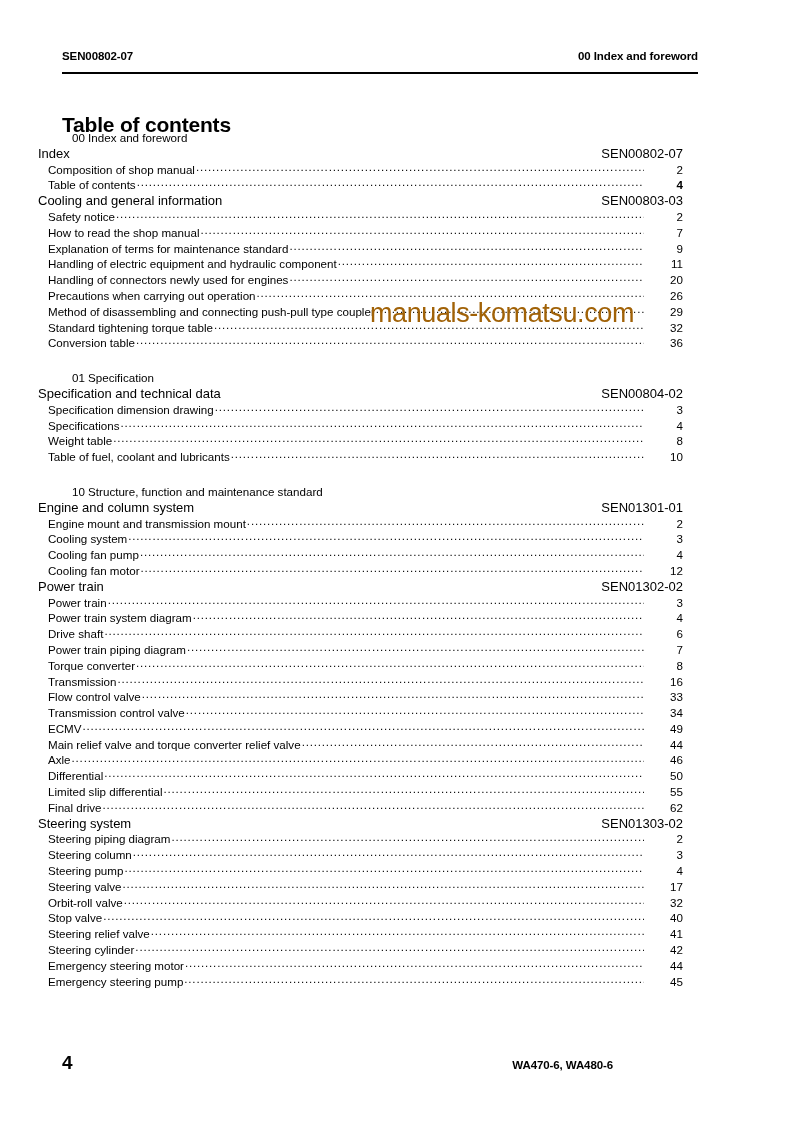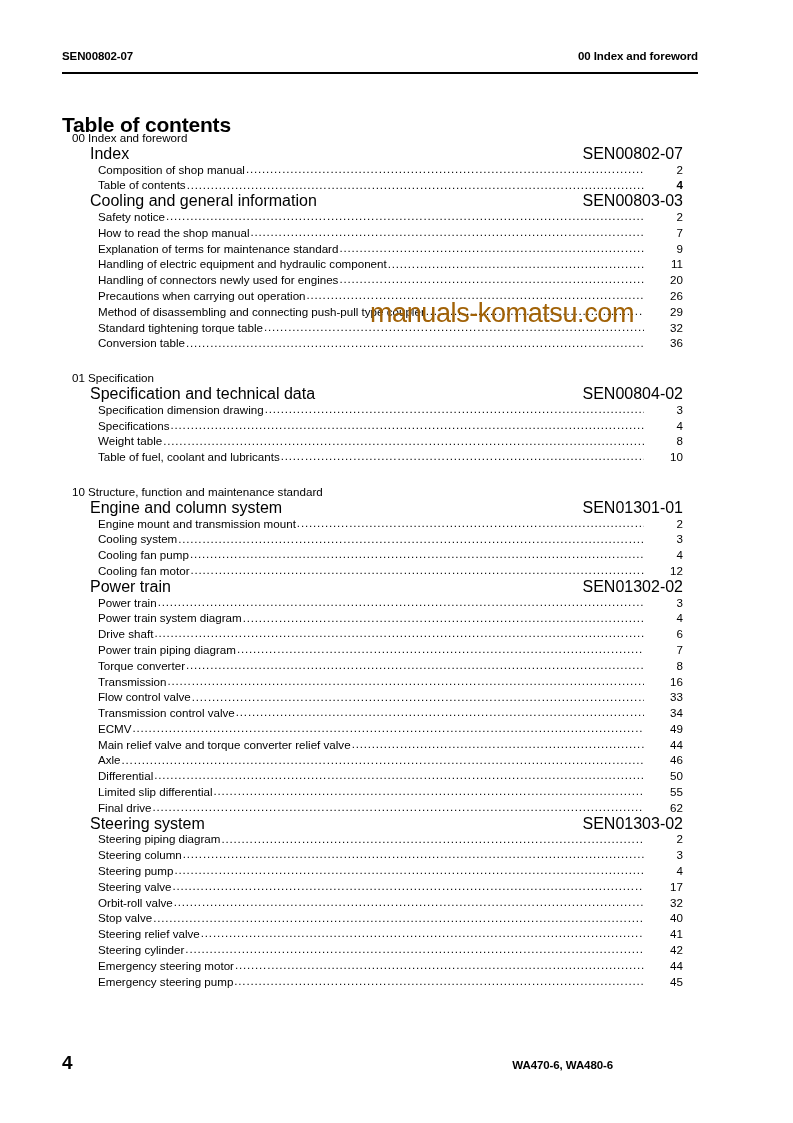--- a/index.html
+++ b/index.html
@@ -67,39 +67,39 @@
   .group-title {
     font-size: 11.6px;
     line-height: 15.8px;
     padding-left: 72px;
     white-space: nowrap;
   }
 
   .section-row {
     display: flex;
     align-items: baseline;
-    font-size: 16px;
+    font-size: 13px;
     line-height: 15.8px;
-    padding-left: 90px;
+    padding-left: 38px;
     padding-right: 110px;
     white-space: nowrap;
   }
   .section-name { flex: 0 0 auto; }
   .section-spacer { flex: 1 1 auto; }
   .section-code {
     flex: 0 0 auto;
     text-align: right;
   }
 
   .entry-row {
     display: flex;
-    align-items: flex-end;
+    align-items: center;
     font-size: 11.6px;
     line-height: 15.8px;
-    padding-left: 98px;
+    padding-left: 48px;
     white-space: nowrap;
   }
   .entry-name { flex: 0 0 auto; }
   .entry-leader {
     flex: 1 1 auto;
     position: relative;
     overflow: hidden;
     height: 1em;
     margin: 0 1px;
   }

